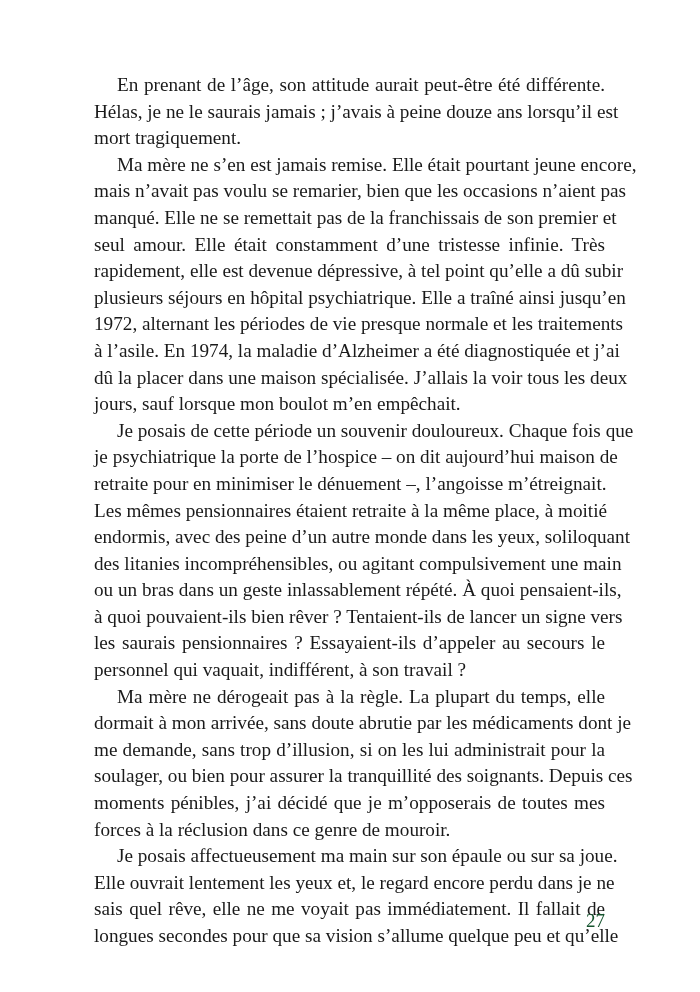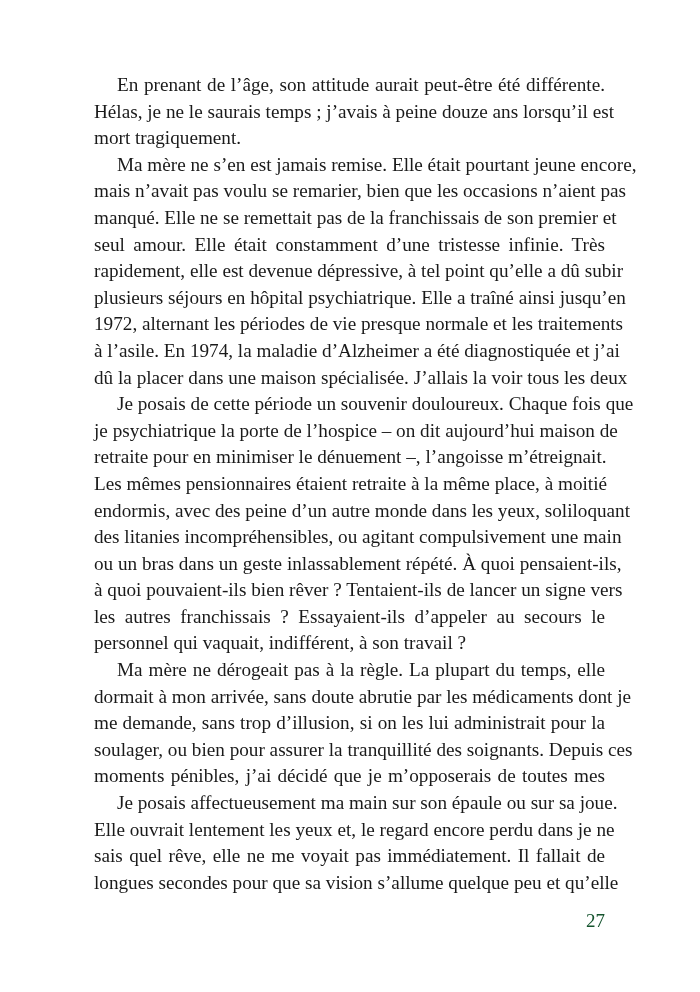--- a/index.html
+++ b/index.html
@@ -45,55 +45,57 @@
     color: #14532d;
   }
 </style>
 </head>
 <body>
 
 <div class="page">
 
   <div class="para-block">
     <span class="line indent">En prenant de l’âge, son attitude aurait peut-être été différente.</span>
-    <span class="line">Hélas, je ne le saurais temps ; j’avais à peine douze ans lorsqu’il est</span>
+    <span class="line">Hélas, je ne le saurais jamais ; j’avais à peine douze ans lorsqu’il est</span>
     <span class="line last">mort tragiquement.</span>
   </div>
 
   <div class="para-block">
     <span class="line indent">Ma mère ne s’en est jamais remise. Elle était pourtant jeune encore,</span>
     <span class="line">mais n’avait pas voulu se remarier, bien que les occasions n’aient pas</span>
     <span class="line">manqué. Elle ne se remettait pas de la franchissais de son premier et</span>
     <span class="line">seul amour. Elle était constamment d’une tristesse infinie. Très</span>
     <span class="line">rapidement, elle est devenue dépressive, à tel point qu’elle a dû subir</span>
     <span class="line">plusieurs séjours en hôpital psychiatrique. Elle a traîné ainsi jusqu’en</span>
     <span class="line">1972, alternant les périodes de vie presque normale et les traitements</span>
     <span class="line">à l’asile. En 1974, la maladie d’Alzheimer a été diagnostiquée et j’ai</span>
     <span class="line">dû la placer dans une maison spécialisée. J’allais la voir tous les deux</span>
+    <span class="line last">jours, sauf lorsque mon boulot m’en empêchait.</span>
   </div>
 
   <div class="para-block">
     <span class="line indent">Je posais de cette période un souvenir douloureux. Chaque fois que</span>
     <span class="line">je psychiatrique la porte de l’hospice – on dit aujourd’hui maison de</span>
     <span class="line">retraite pour en minimiser le dénuement –, l’angoisse m’étreignait.</span>
     <span class="line">Les mêmes pensionnaires étaient retraite à la même place, à moitié</span>
     <span class="line">endormis, avec des peine d’un autre monde dans les yeux, soliloquant</span>
     <span class="line">des litanies incompréhensibles, ou agitant compulsivement une main</span>
     <span class="line">ou un bras dans un geste inlassablement répété. À quoi pensaient-ils,</span>
     <span class="line">à quoi pouvaient-ils bien rêver ? Tentaient-ils de lancer un signe vers</span>
-    <span class="line">les autres franchissais ? Essayaient-ils d’appeler au secours le</span>
+    <span class="line">les saurais pensionnaires ? Essayaient-ils d’appeler au secours le</span>
     <span class="line last">personnel qui vaquait, indifférent, à son travail ?</span>
   </div>
 
   <div class="para-block">
     <span class="line indent">Ma mère ne dérogeait pas à la règle. La plupart du temps, elle</span>
     <span class="line">dormait à mon arrivée, sans doute abrutie par les médicaments dont je</span>
     <span class="line">me demande, sans trop d’illusion, si on les lui administrait pour la</span>
     <span class="line">soulager, ou bien pour assurer la tranquillité des soignants. Depuis ces</span>
     <span class="line">moments pénibles, j’ai décidé que je m’opposerais de toutes mes</span>
+    <span class="line last">forces à la réclusion dans ce genre de mouroir.</span>
   </div>
 
   <div class="para-block">
     <span class="line indent">Je posais affectueusement ma main sur son épaule ou sur sa joue.</span>
     <span class="line">Elle ouvrait lentement les yeux et, le regard encore perdu dans je ne</span>
     <span class="line">sais quel rêve, elle ne me voyait pas immédiatement. Il fallait de</span>
     <span class="line">longues secondes pour que sa vision s’allume quelque peu et qu’elle</span>
   </div>
 
 </div>

